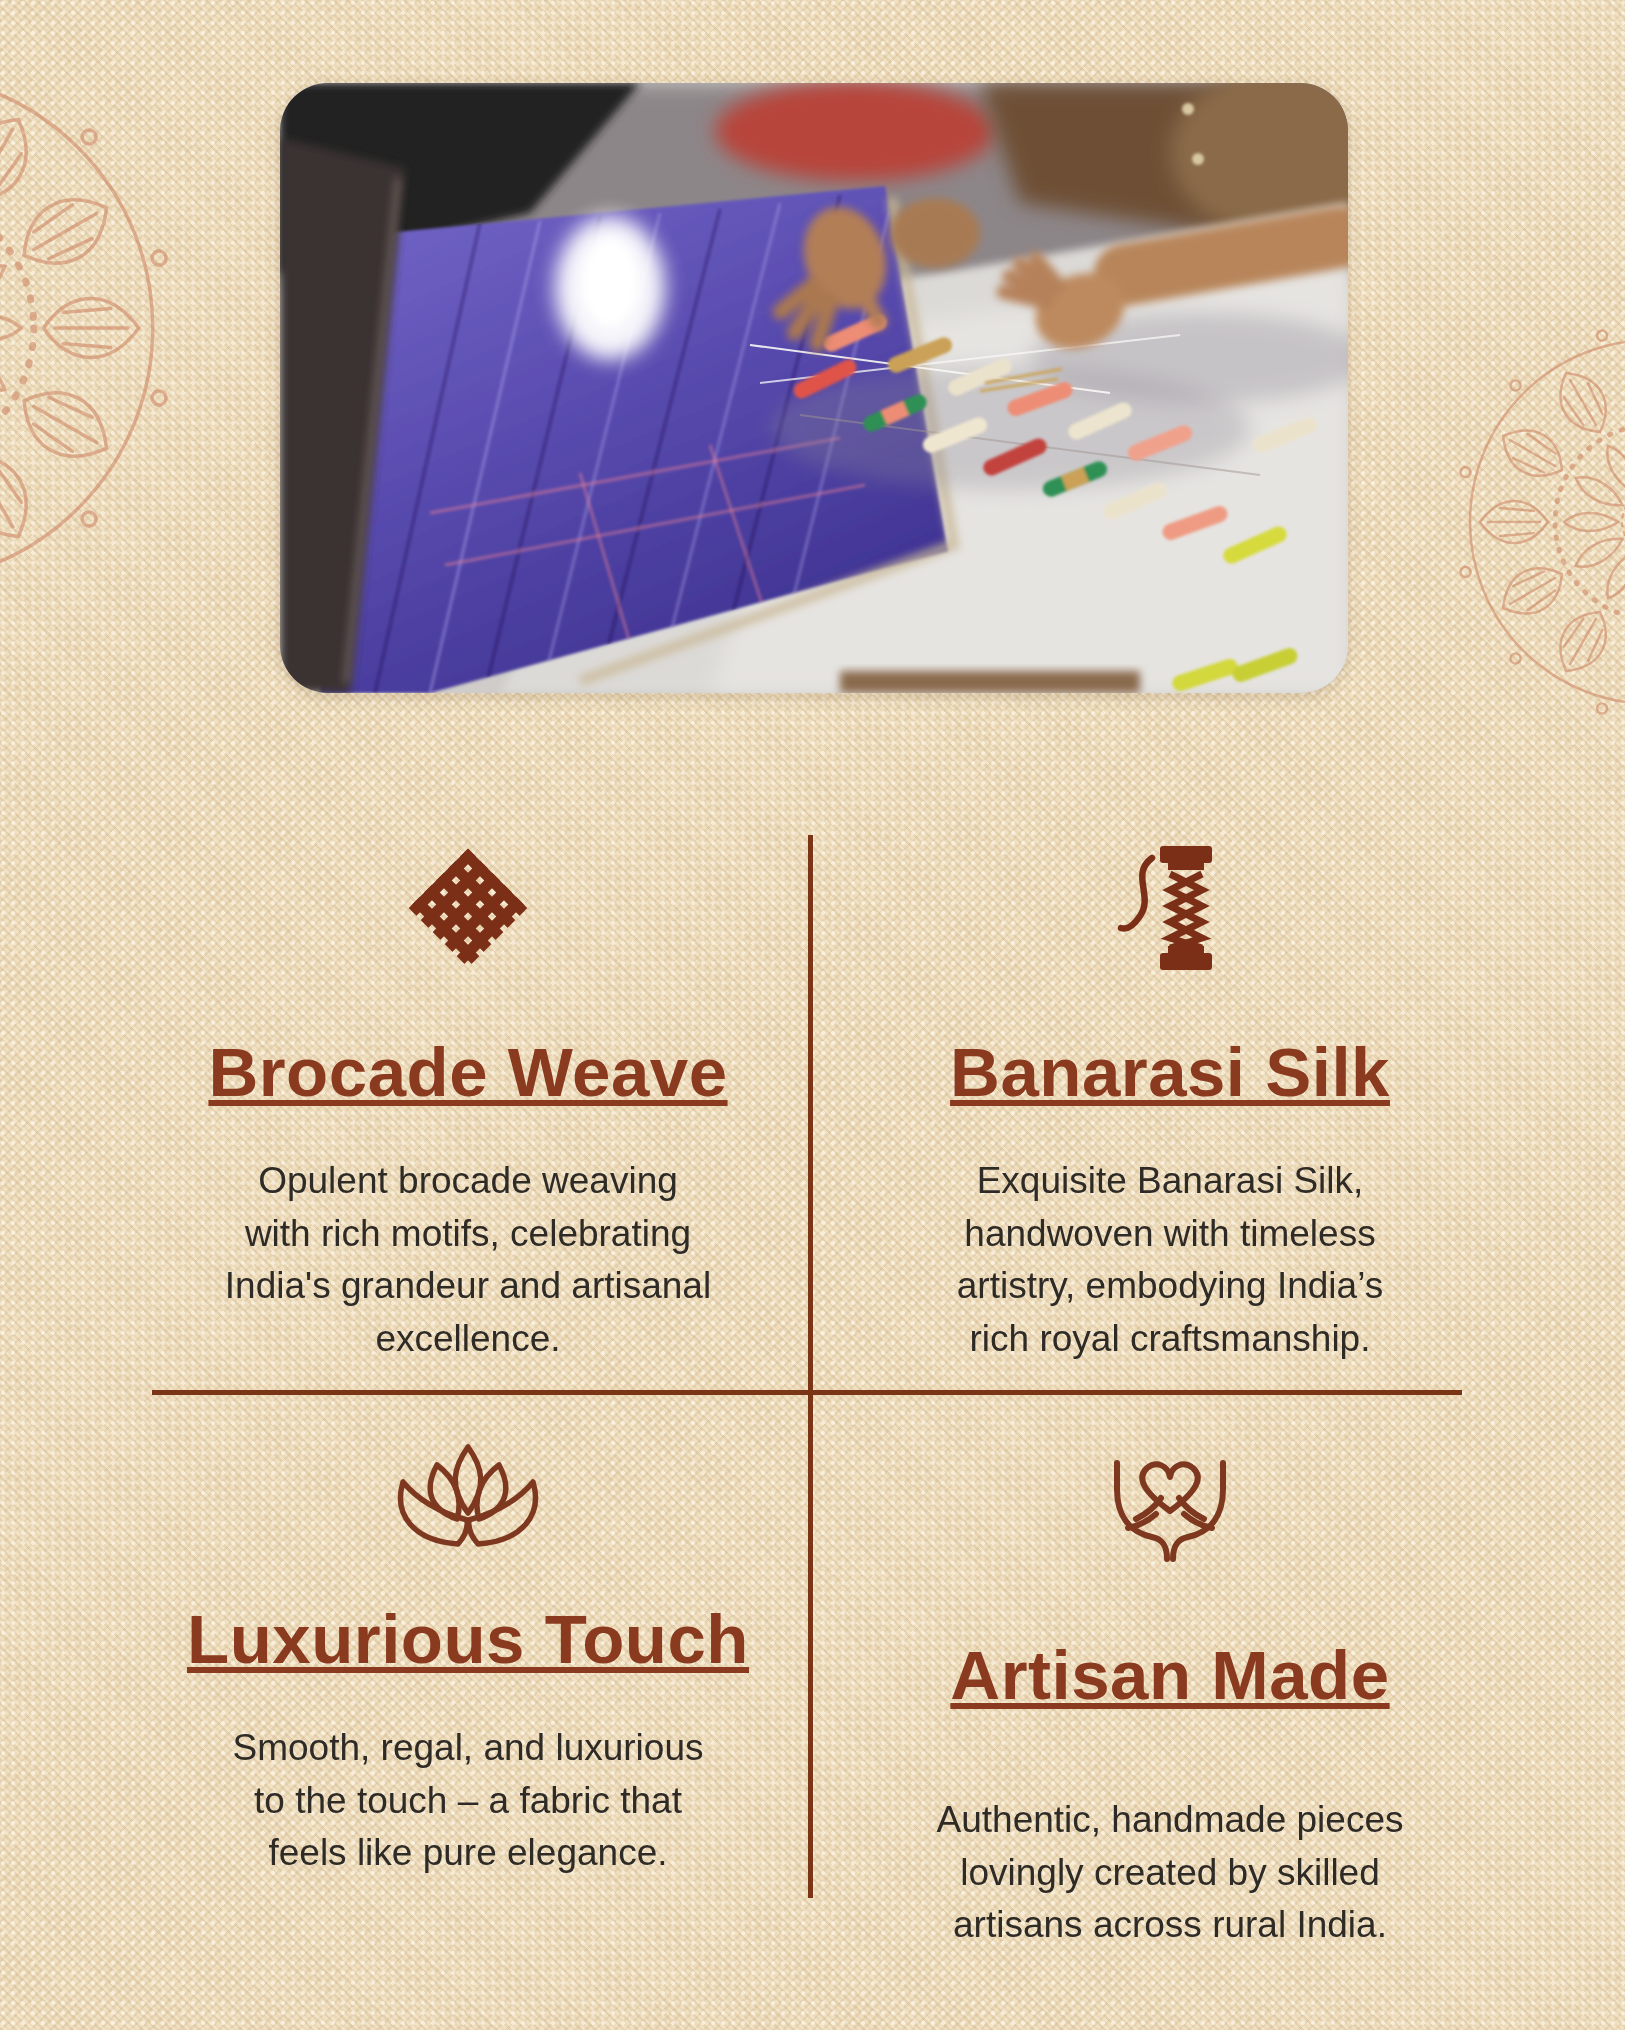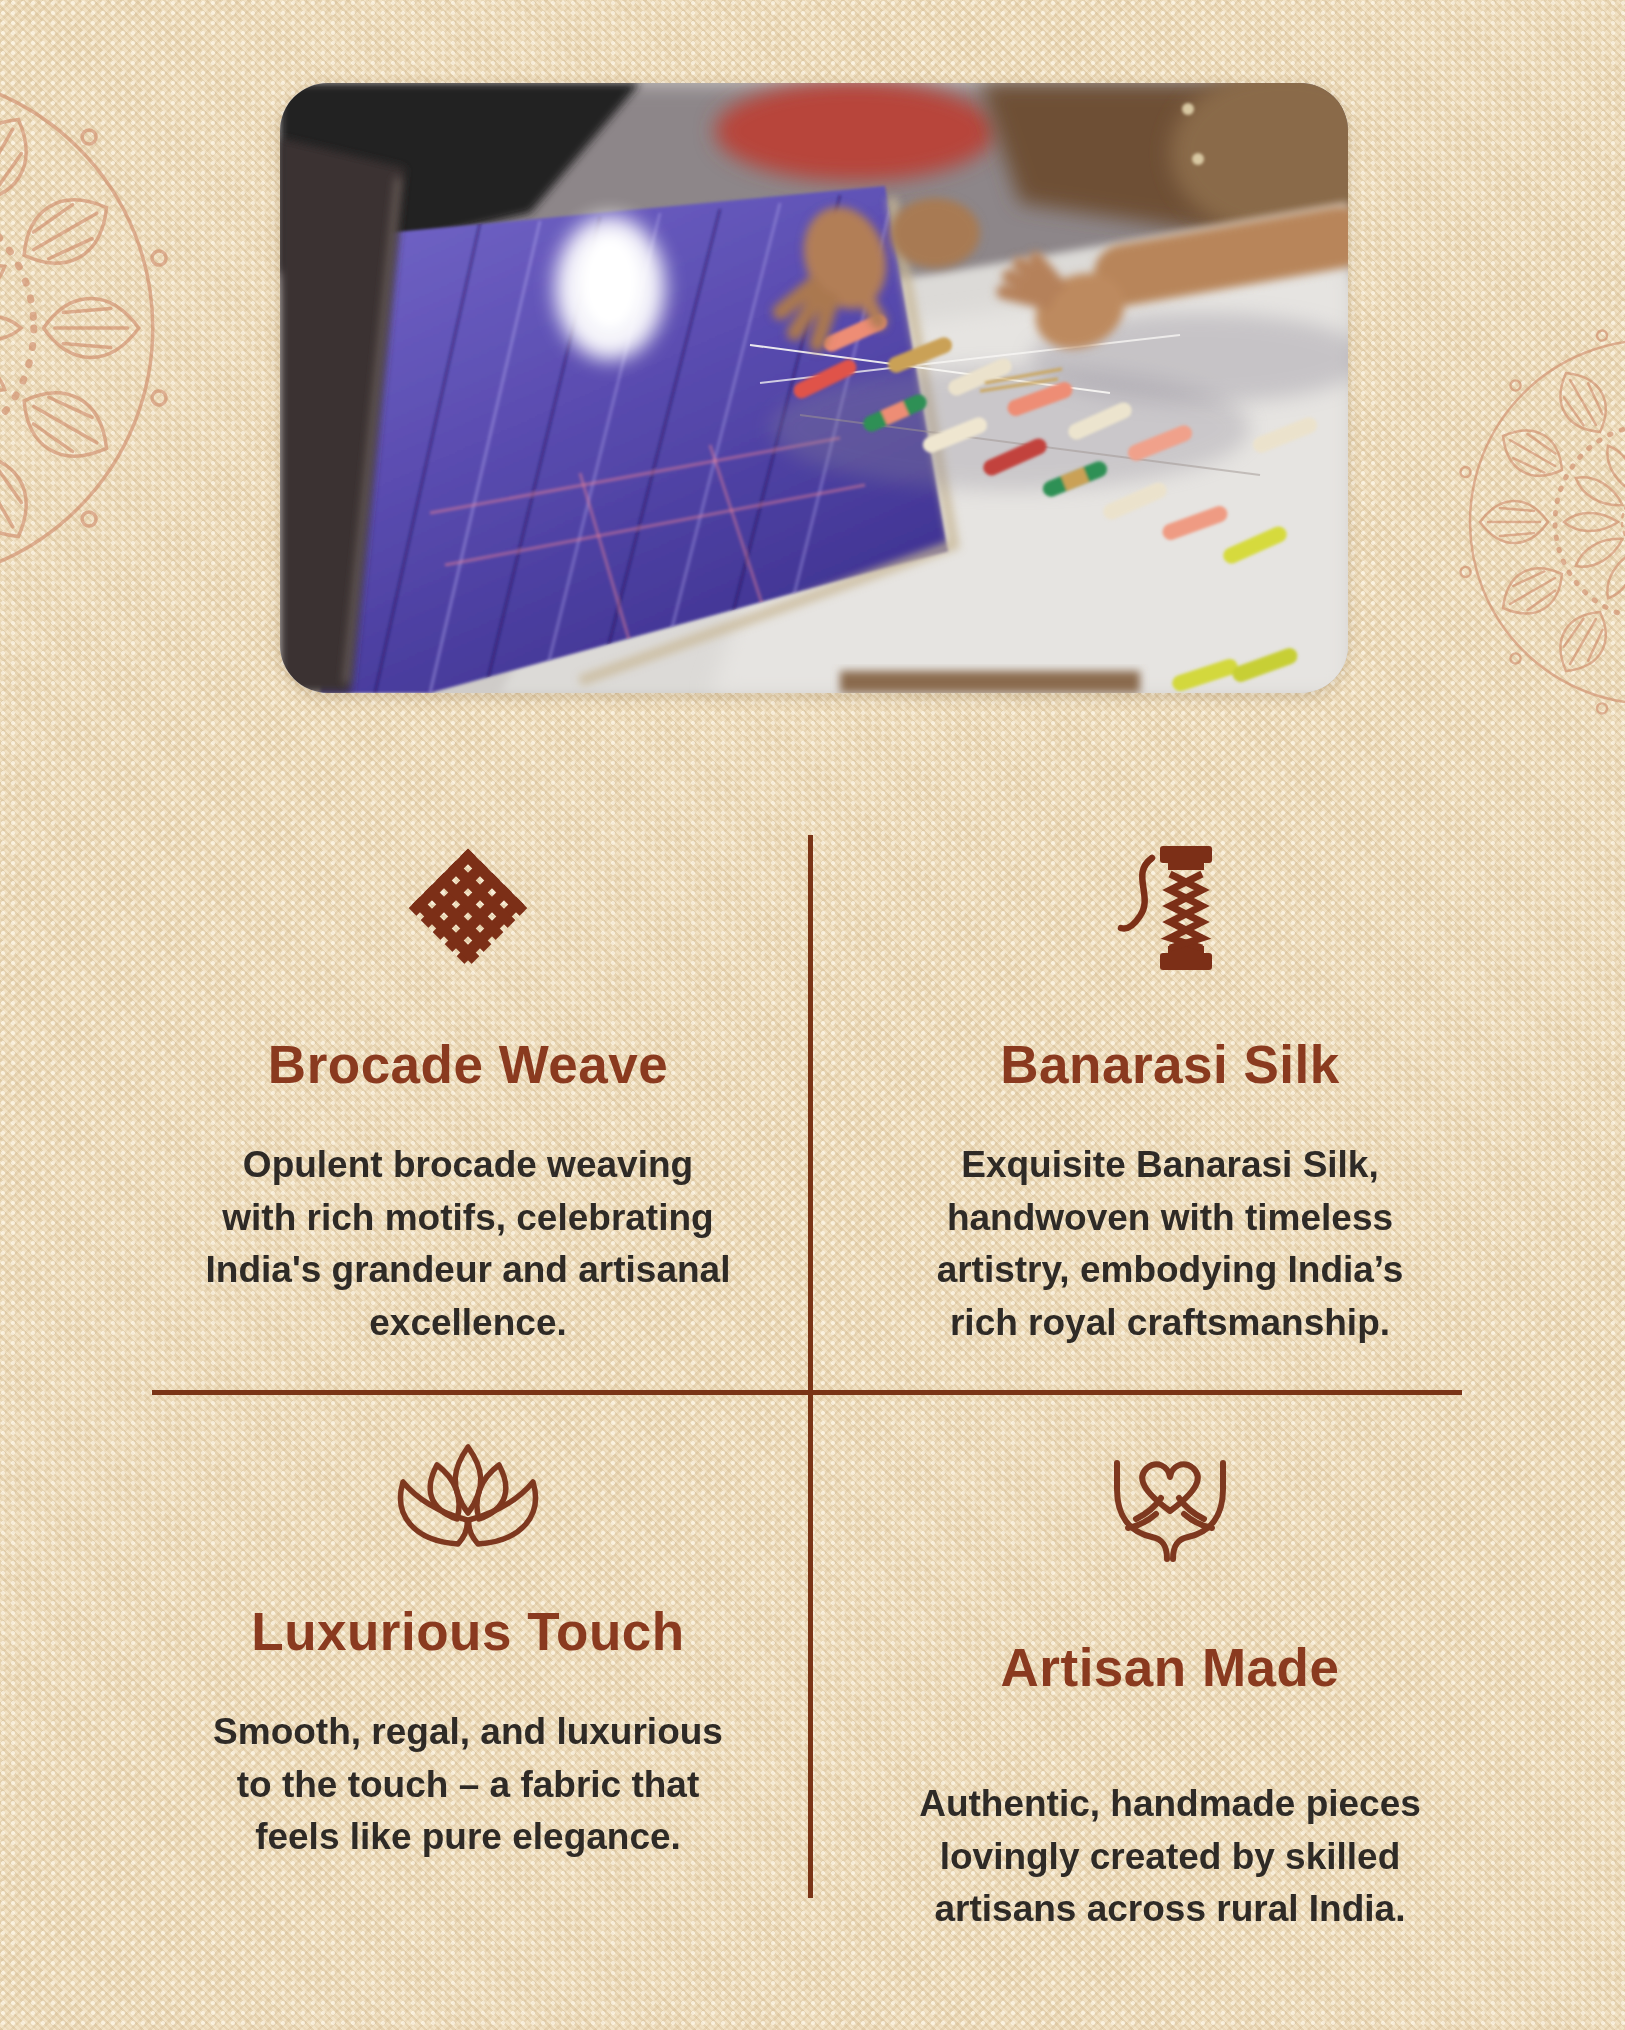--- a/index.html
+++ b/index.html
@@ -30,27 +30,27 @@
     position:absolute;width:660px;
     display:flex;flex-direction:column;align-items:center;text-align:center;
   }
   .c1{left:138px;top:838px;}
   .c2{left:840px;top:838px;}
   .c3{left:138px;top:1437px;}
   .c4{left:840px;top:1437px;gap:36px;}
   .icon-box{height:140px;display:flex;align-items:center;justify-content:center;}
   .cell h2{
     margin:60px 0 0;
-    font-size:53px;line-height:1;font-weight:700;
-    color:#8a3a1f;letter-spacing:0.5px;
+    font-size:69px;line-height:1;font-weight:700;
+    color:#8a3a1f;letter-spacing:0.5px;text-decoration:underline;
   }
   .row2 h2{margin-top:28px;}
   .cell p{
     margin:48px 12px 0;
-    font-size:37px;line-height:1.42;font-weight:700;
+    font-size:37px;line-height:1.42;font-weight:400;
     color:#2e2a26;white-space:pre-line;
   }
 </style>
 </head>
 <body>
 
 <div class="page">
 
   <svg width="0" height="0" style="position:absolute" aria-hidden="true">
     <defs>

